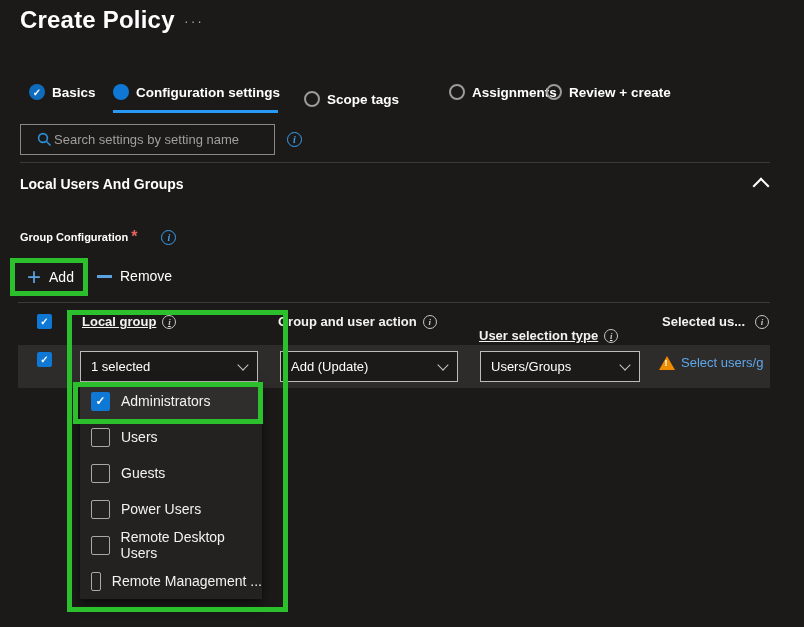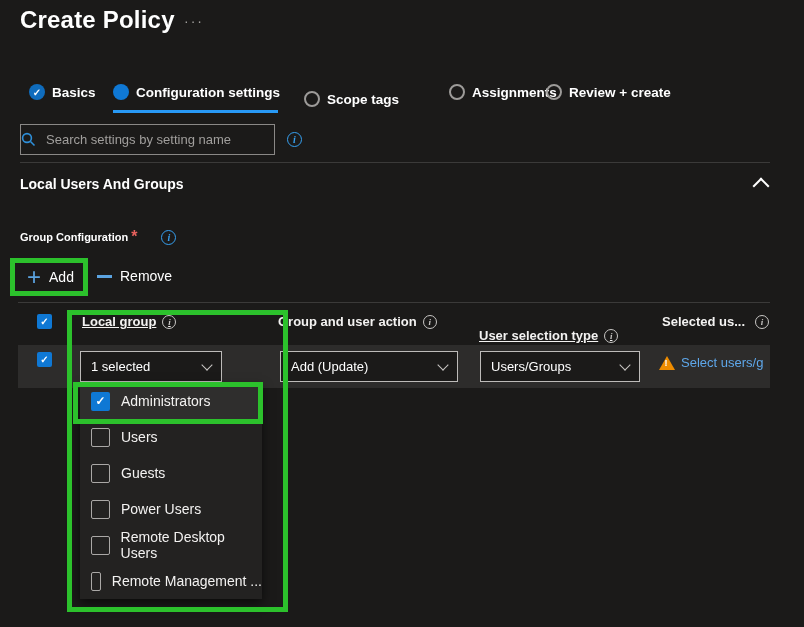--- a/index.html
+++ b/index.html
@@ -10,22 +10,22 @@
   .title-ellipsis{font-size:14px;color:#a19f9d;letter-spacing:2px;}
   
   .tab{display:flex;align-items:center;gap:7px;font-size:13.5px;font-weight:600;color:#ffffff;white-space:nowrap;}
   .tab.active{font-weight:700;}
   .step-done{width:16px;height:16px;border-radius:50%;background:#0f6cbd;display:flex;align-items:center;justify-content:center;
              color:#fff;font-size:10px;font-weight:700;}
   .step-current{width:16px;height:16px;border-radius:50%;background:#0f78d4;}
   .step-todo{width:12px;height:12px;border-radius:50%;border:2px solid #9d9b99;background:transparent;}
   .tab-underline{height:3px;background:#2899f5;}
   
-  .search-box{display:flex;align-items:center;gap:8px;width:255px;height:31px;border:1px solid #8a8886;
-              box-sizing:border-box;background:#1b1a19;padding:0 0;}
+  .search-box{display:flex;align-items:center;width:255px;height:31px;border:1px solid #8a8886;
+              box-sizing:border-box;background:#1b1a19;padding:0 16px;}
   .search-box input{flex:1;background:transparent;border:none;outline:none;color:#e1dfdd;font-size:13px;
               font-family:"Liberation Sans",sans-serif;}
   .search-box input::placeholder{color:#a19f9d;}
   .info{width:15px;height:15px;border-radius:50%;border:1px solid #36a0f0;color:#36a0f0;
         display:inline-flex;align-items:center;justify-content:center;font-size:10px;font-weight:700;
         font-family:"Liberation Serif",serif;font-style:italic;box-sizing:border-box;}
   .info.gray{border-color:#c8c6c4;color:#c8c6c4;width:14px;height:14px;font-size:9px;}
   .divider{height:1px;background:#3b3a39;}
   .section-title{font-size:14px;font-weight:700;color:#ffffff;}
   .chev-up{width:10px;height:10px;border-top:2px solid #ffffff;border-right:2px solid #ffffff;
@@ -132,21 +132,21 @@
     <span>User selection type</span>
     <span class="info gray">i</span>
   </div>
   <div class="abs col-head" style="left:662px;top:314px;">
     <span>Selected us...</span>
     <span class="info gray" style="margin-left:4px;">i</span>
   </div>
 
   <div class="abs row-bg" style="left:18px;top:345px;width:752px;height:43px;"></div>
   <span class="abs cb" style="left:37px;top:352px;">✓</span>
-  <div class="abs dropdown" style="left:80px;top:351px;width:142px;">
+  <div class="abs dropdown" style="left:80px;top:351px;width:178px;">
     <span>1 selected</span>
     <span class="chev-dn"></span>
   </div>
   <div class="abs dropdown" style="left:280px;top:351px;width:178px;">
     <span>Add (Update)</span>
     <span class="chev-dn"></span>
   </div>
   <div class="abs dropdown" style="left:480px;top:351px;width:160px;">
     <span>Users/Groups</span>
     <span class="chev-dn"></span>

